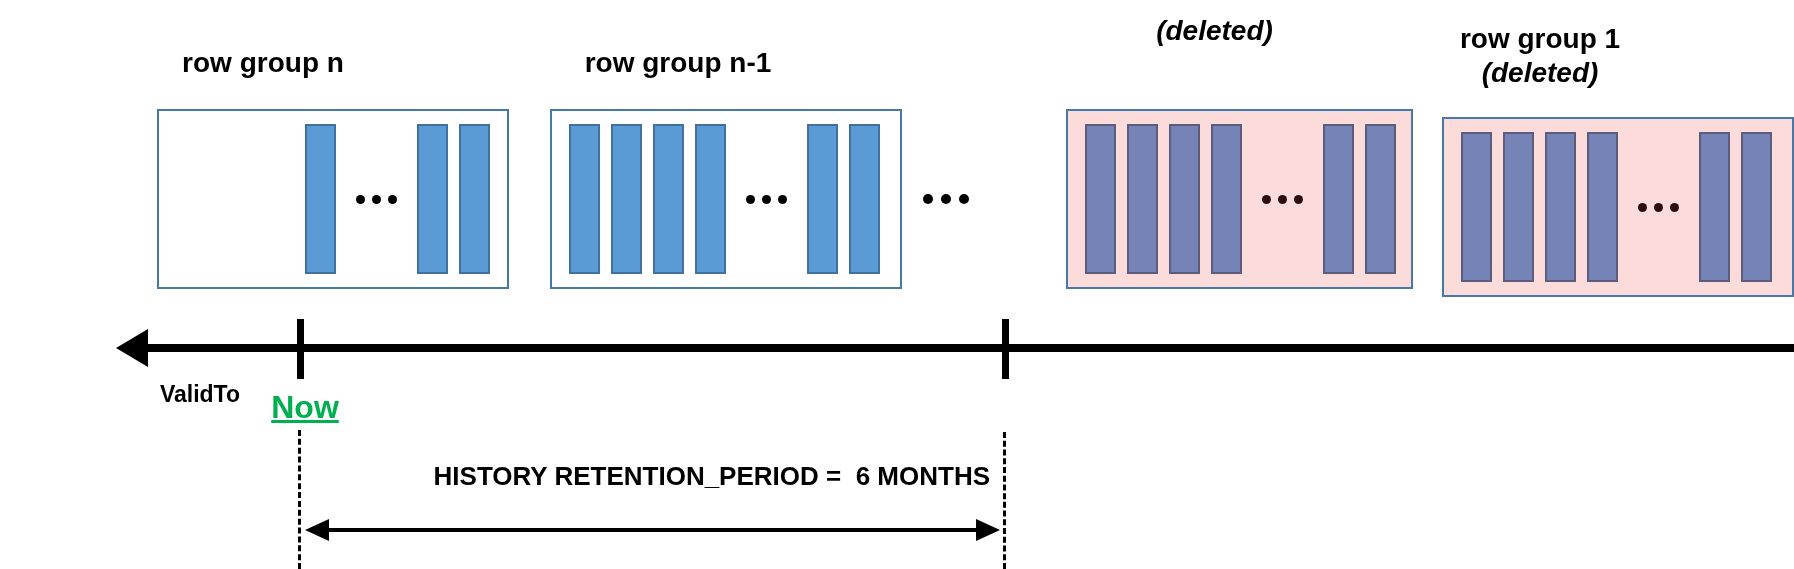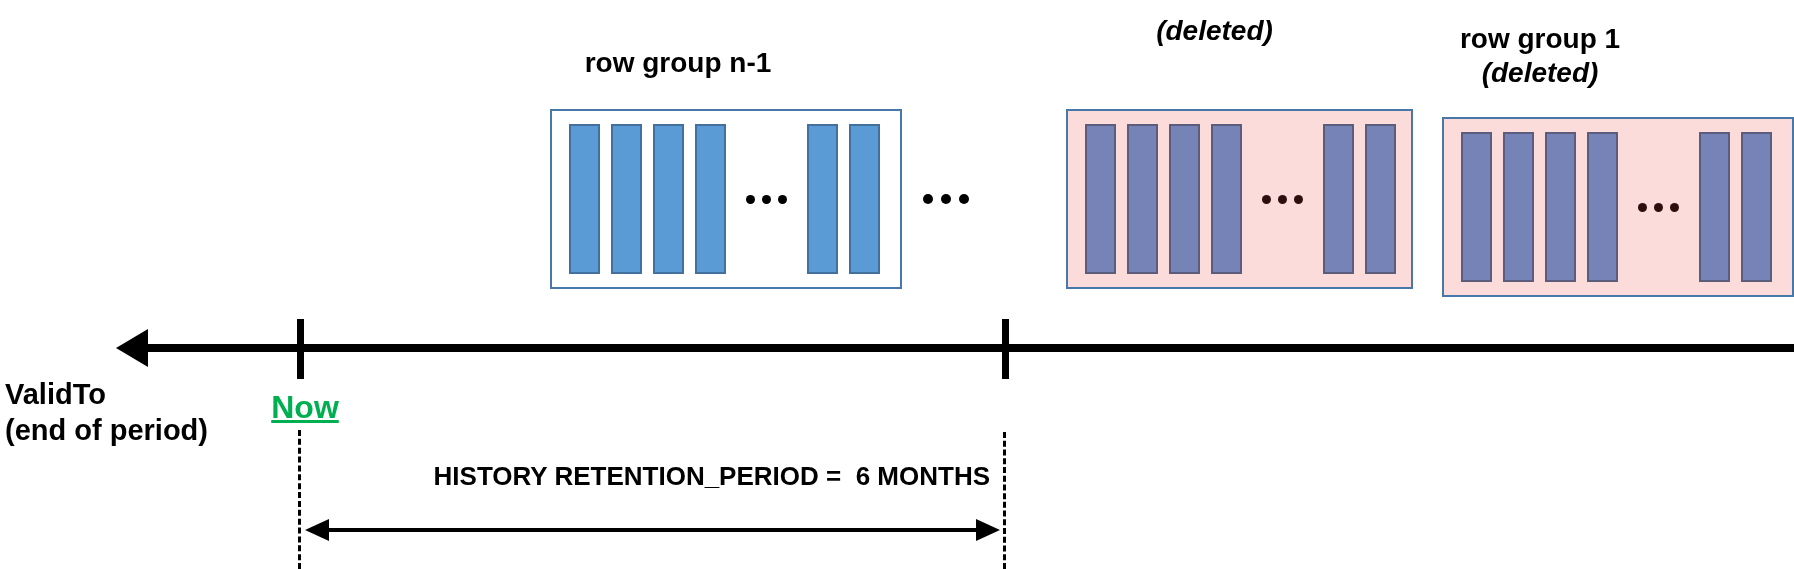--- a/index.html
+++ b/index.html
@@ -50,22 +50,22 @@
   .timeline-line{position:absolute;left:146px;width:1648px;top:344px;height:8px;background:#000;}
   .timeline-arrowhead{
     position:absolute;left:116px;top:329px;width:0;height:0;
     border-top:19px solid transparent;border-bottom:19px solid transparent;
     border-right:32px solid #000;
   }
   .tick{position:absolute;top:319px;width:7px;height:60px;background:#000;}
   .tick-now{left:297px;}
   .tick-6m{left:1002px;}
   .axis-label{
-    position:absolute;left:5px;top:376px;width:235px;text-align:left;
-    font-size:29px;line-height:36px;
+    position:absolute;left:5px;top:376px;width:235px;text-align:right;
+    font-size:23px;line-height:36px;
   }
   .now-label{
     position:absolute;left:250px;top:389px;width:110px;text-align:center;
     font-size:32px;color:var(--now-green,#00B050);text-decoration:underline;
   }
   .now6-label{
     position:absolute;left:855px;top:387px;width:310px;text-align:center;
     font-size:32px;color:var(--warn-red,#FF0000);
   }
   
@@ -81,20 +81,36 @@
   .ret-head{position:absolute;top:519px;width:0;height:0;
     border-top:11px solid transparent;border-bottom:11px solid transparent;}
   .ret-head-left{left:305px;border-right:24px solid #000;}
   .ret-head-right{left:976px;border-left:24px solid #000;}
 </style>
 </head>
 <body>
 
 <div id="canvas">
 
+  <div class="group g1">
+    <div class="group-label">
+      <span>row group n</span>
+      
+    </div>
+    <div class="rgbox">
+        <div class="bar"></div>
+        <div class="dots">
+          <span></span>
+          <span></span>
+          <span></span>
+        </div>
+        <div class="bar"></div>
+        <div class="bar"></div>
+      </div>
+  </div>
 
   <div class="group g2">
     <div class="group-label">
       <span>row group n-1</span>
       
     </div>
     <div class="rgbox">
         <div class="bar"></div>
         <div class="bar"></div>
         <div class="bar"></div>
@@ -154,21 +170,20 @@
       </div>
   </div>
 
   <div class="timeline-line"></div>
   <div class="timeline-arrowhead"></div>
   <div class="tick tick-now"></div>
   <div class="tick tick-6m"></div>
 
   <div class="axis-label">
     <span>ValidTo</span><br>
-    <span>(end of period)</span>
   </div>
 
   <div class="now-label">Now</div>
 
   <div class="dash dash-now"></div>
   <div class="dash dash-6m"></div>
 
   <div class="retention-label">HISTORY RETENTION_PERIOD =  6 MONTHS</div>
   <div class="retention-line"></div>
   <div class="ret-head ret-head-left"></div>

